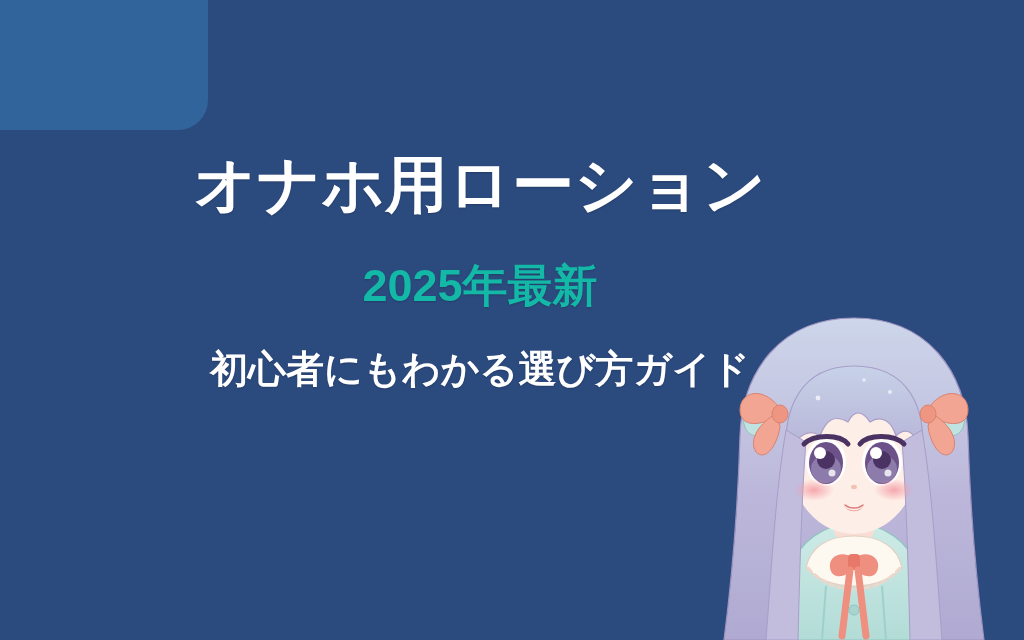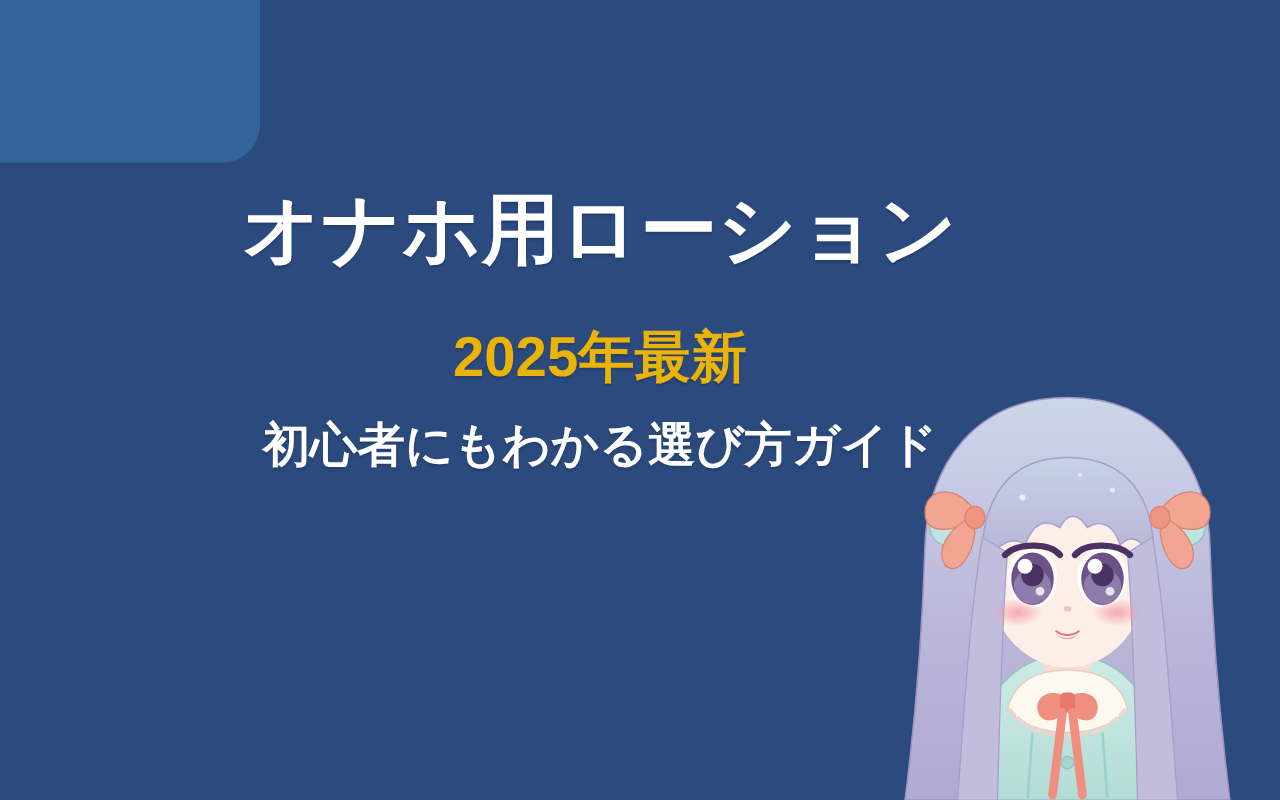--- a/index.html
+++ b/index.html
@@ -49,31 +49,31 @@
     color: #ffffff;
     font-size: 62px;
     font-weight: 700;
     line-height: 1.08;
     letter-spacing: 0.5px;
     white-space: nowrap;
     text-shadow: 0 1px 2px rgba(0,0,0,0.18);
   }
   #subtitle-year {
     margin-top: 44px;
-    color: #eab308;
+    color: #14b8a6;
     font-size: 45px;
     font-weight: 700;
     line-height: 1;
     white-space: nowrap;
     text-align: center;
     pointer-events: auto;
     text-shadow: 0 1px 2px rgba(0,0,0,0.18);
   }
   #subtitle-guide {
-    margin-top: 30px;
+    margin-top: 42px;
     color: #ffffff;
     font-size: 38px;
     font-weight: 700;
     line-height: 1;
     white-space: nowrap;
     text-align: center;
     pointer-events: auto;
     text-shadow: 0 1px 2px rgba(0,0,0,0.18);
   }
 

